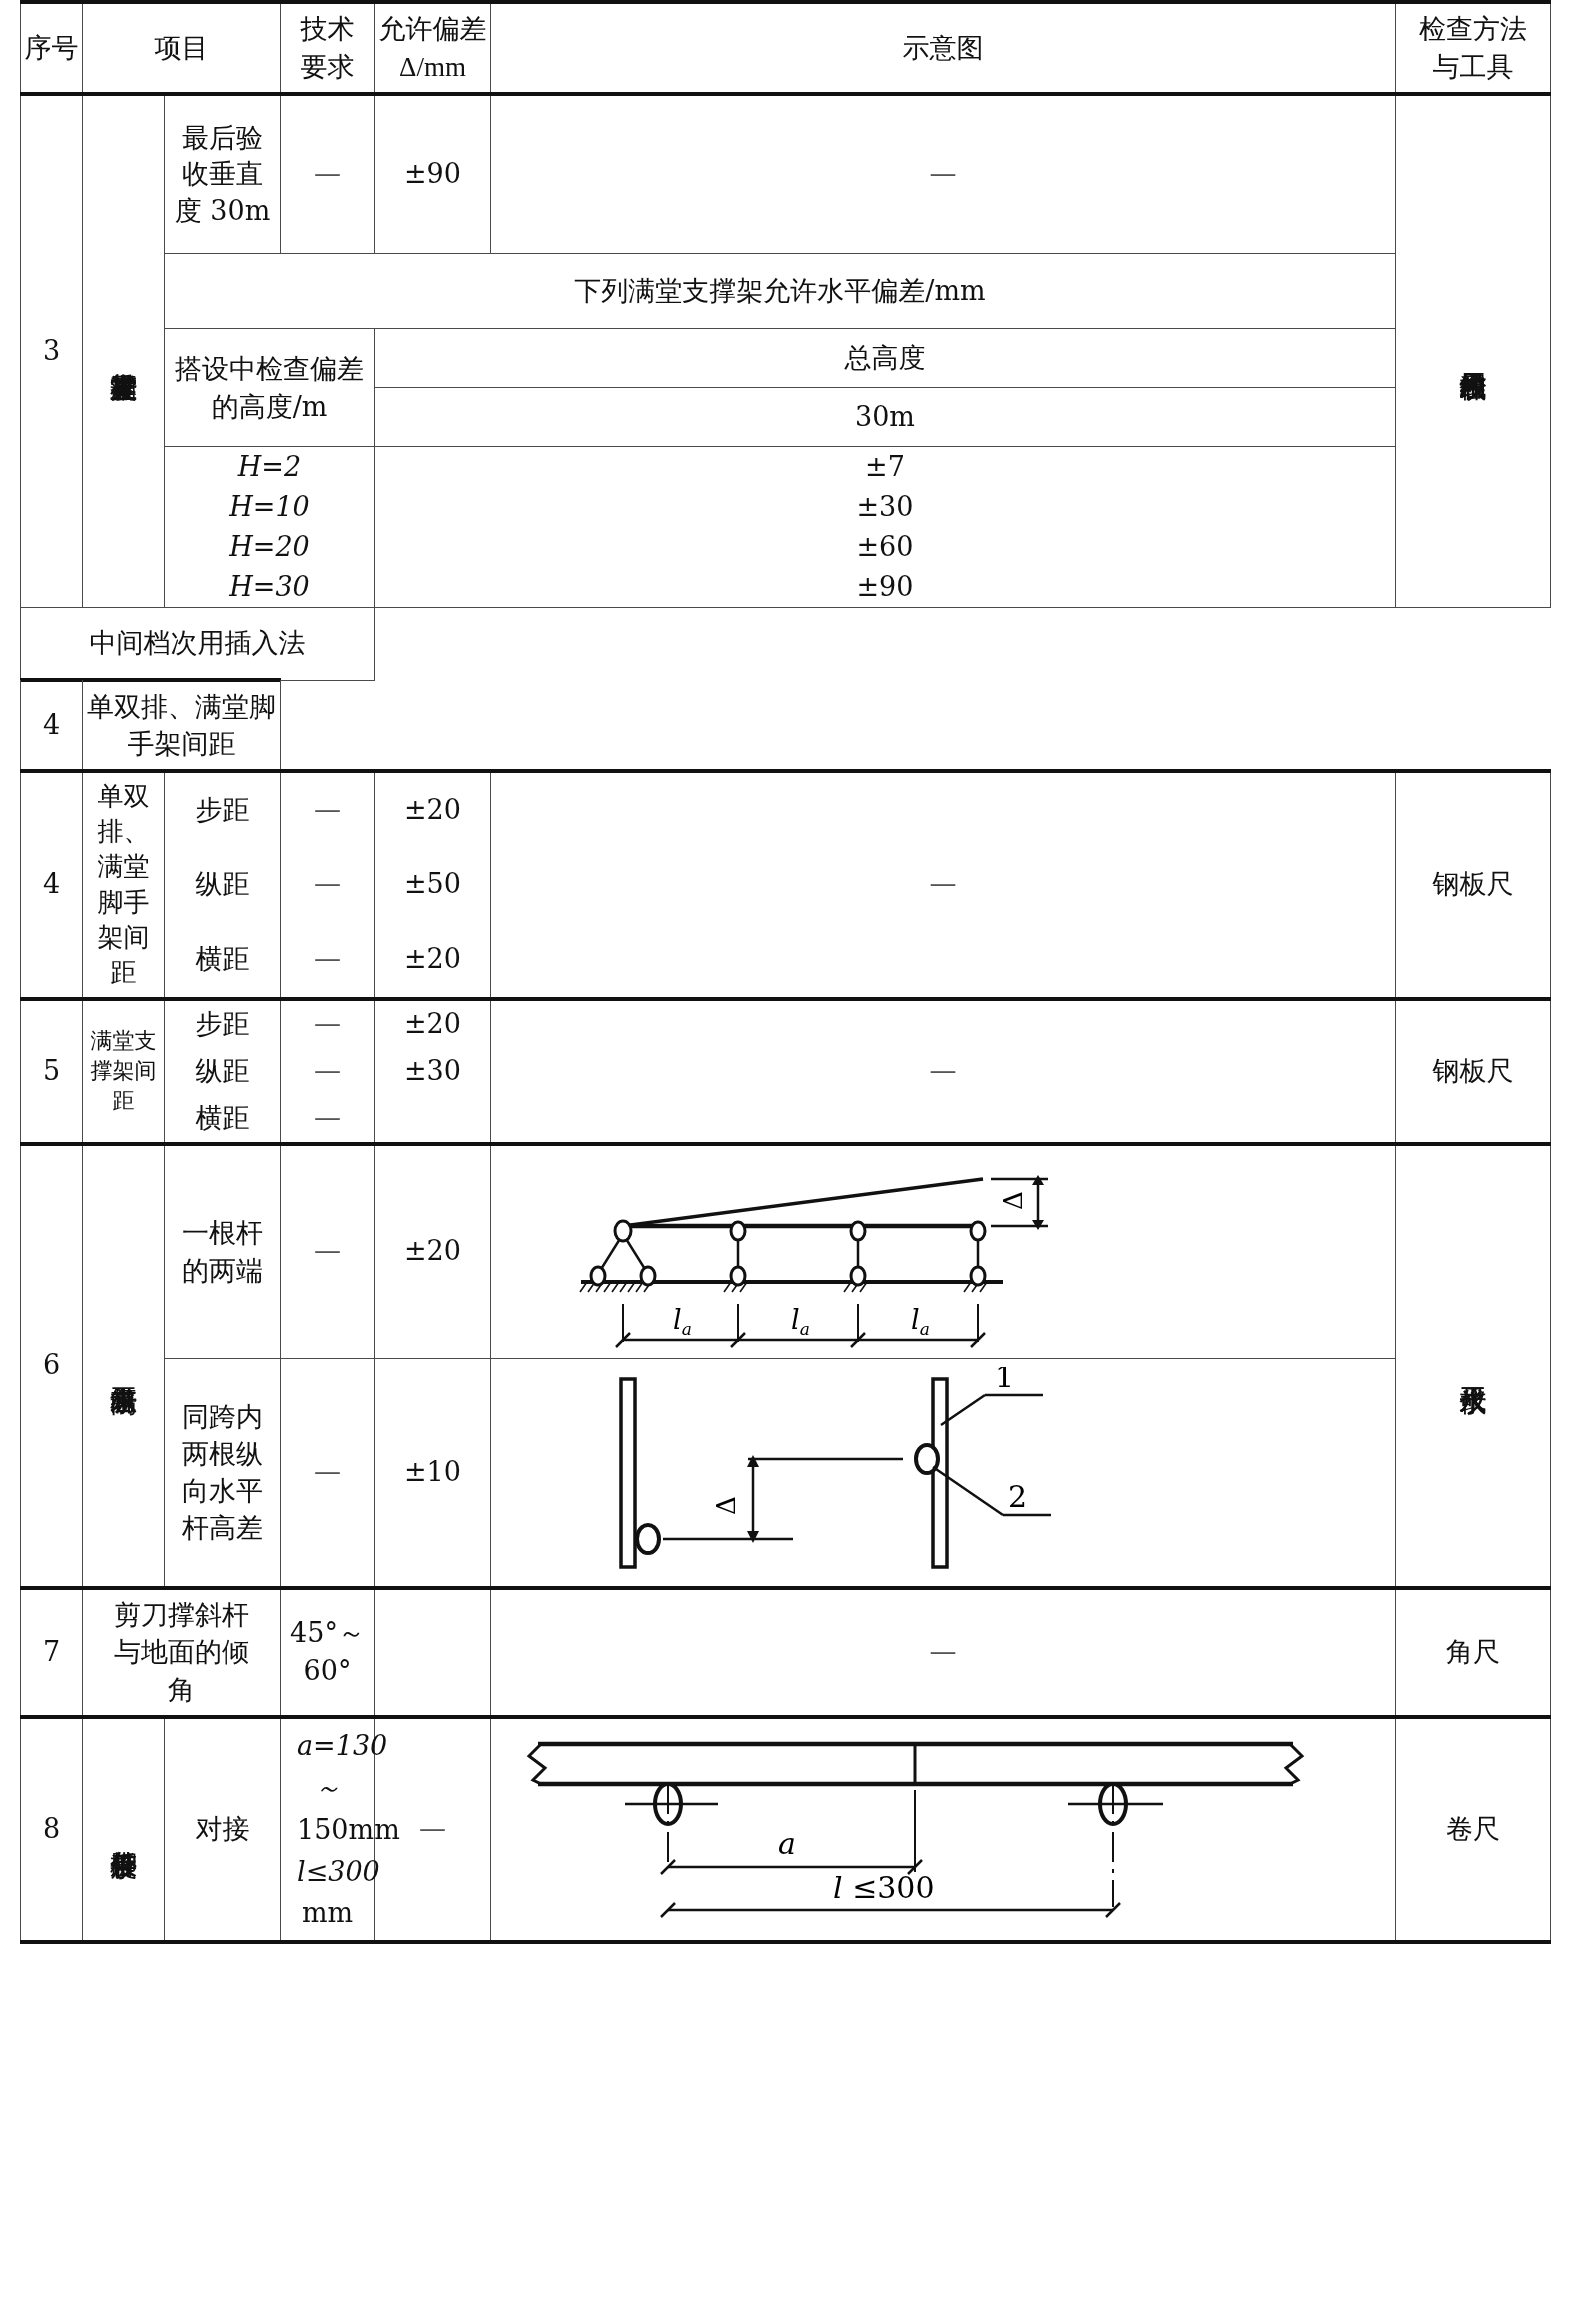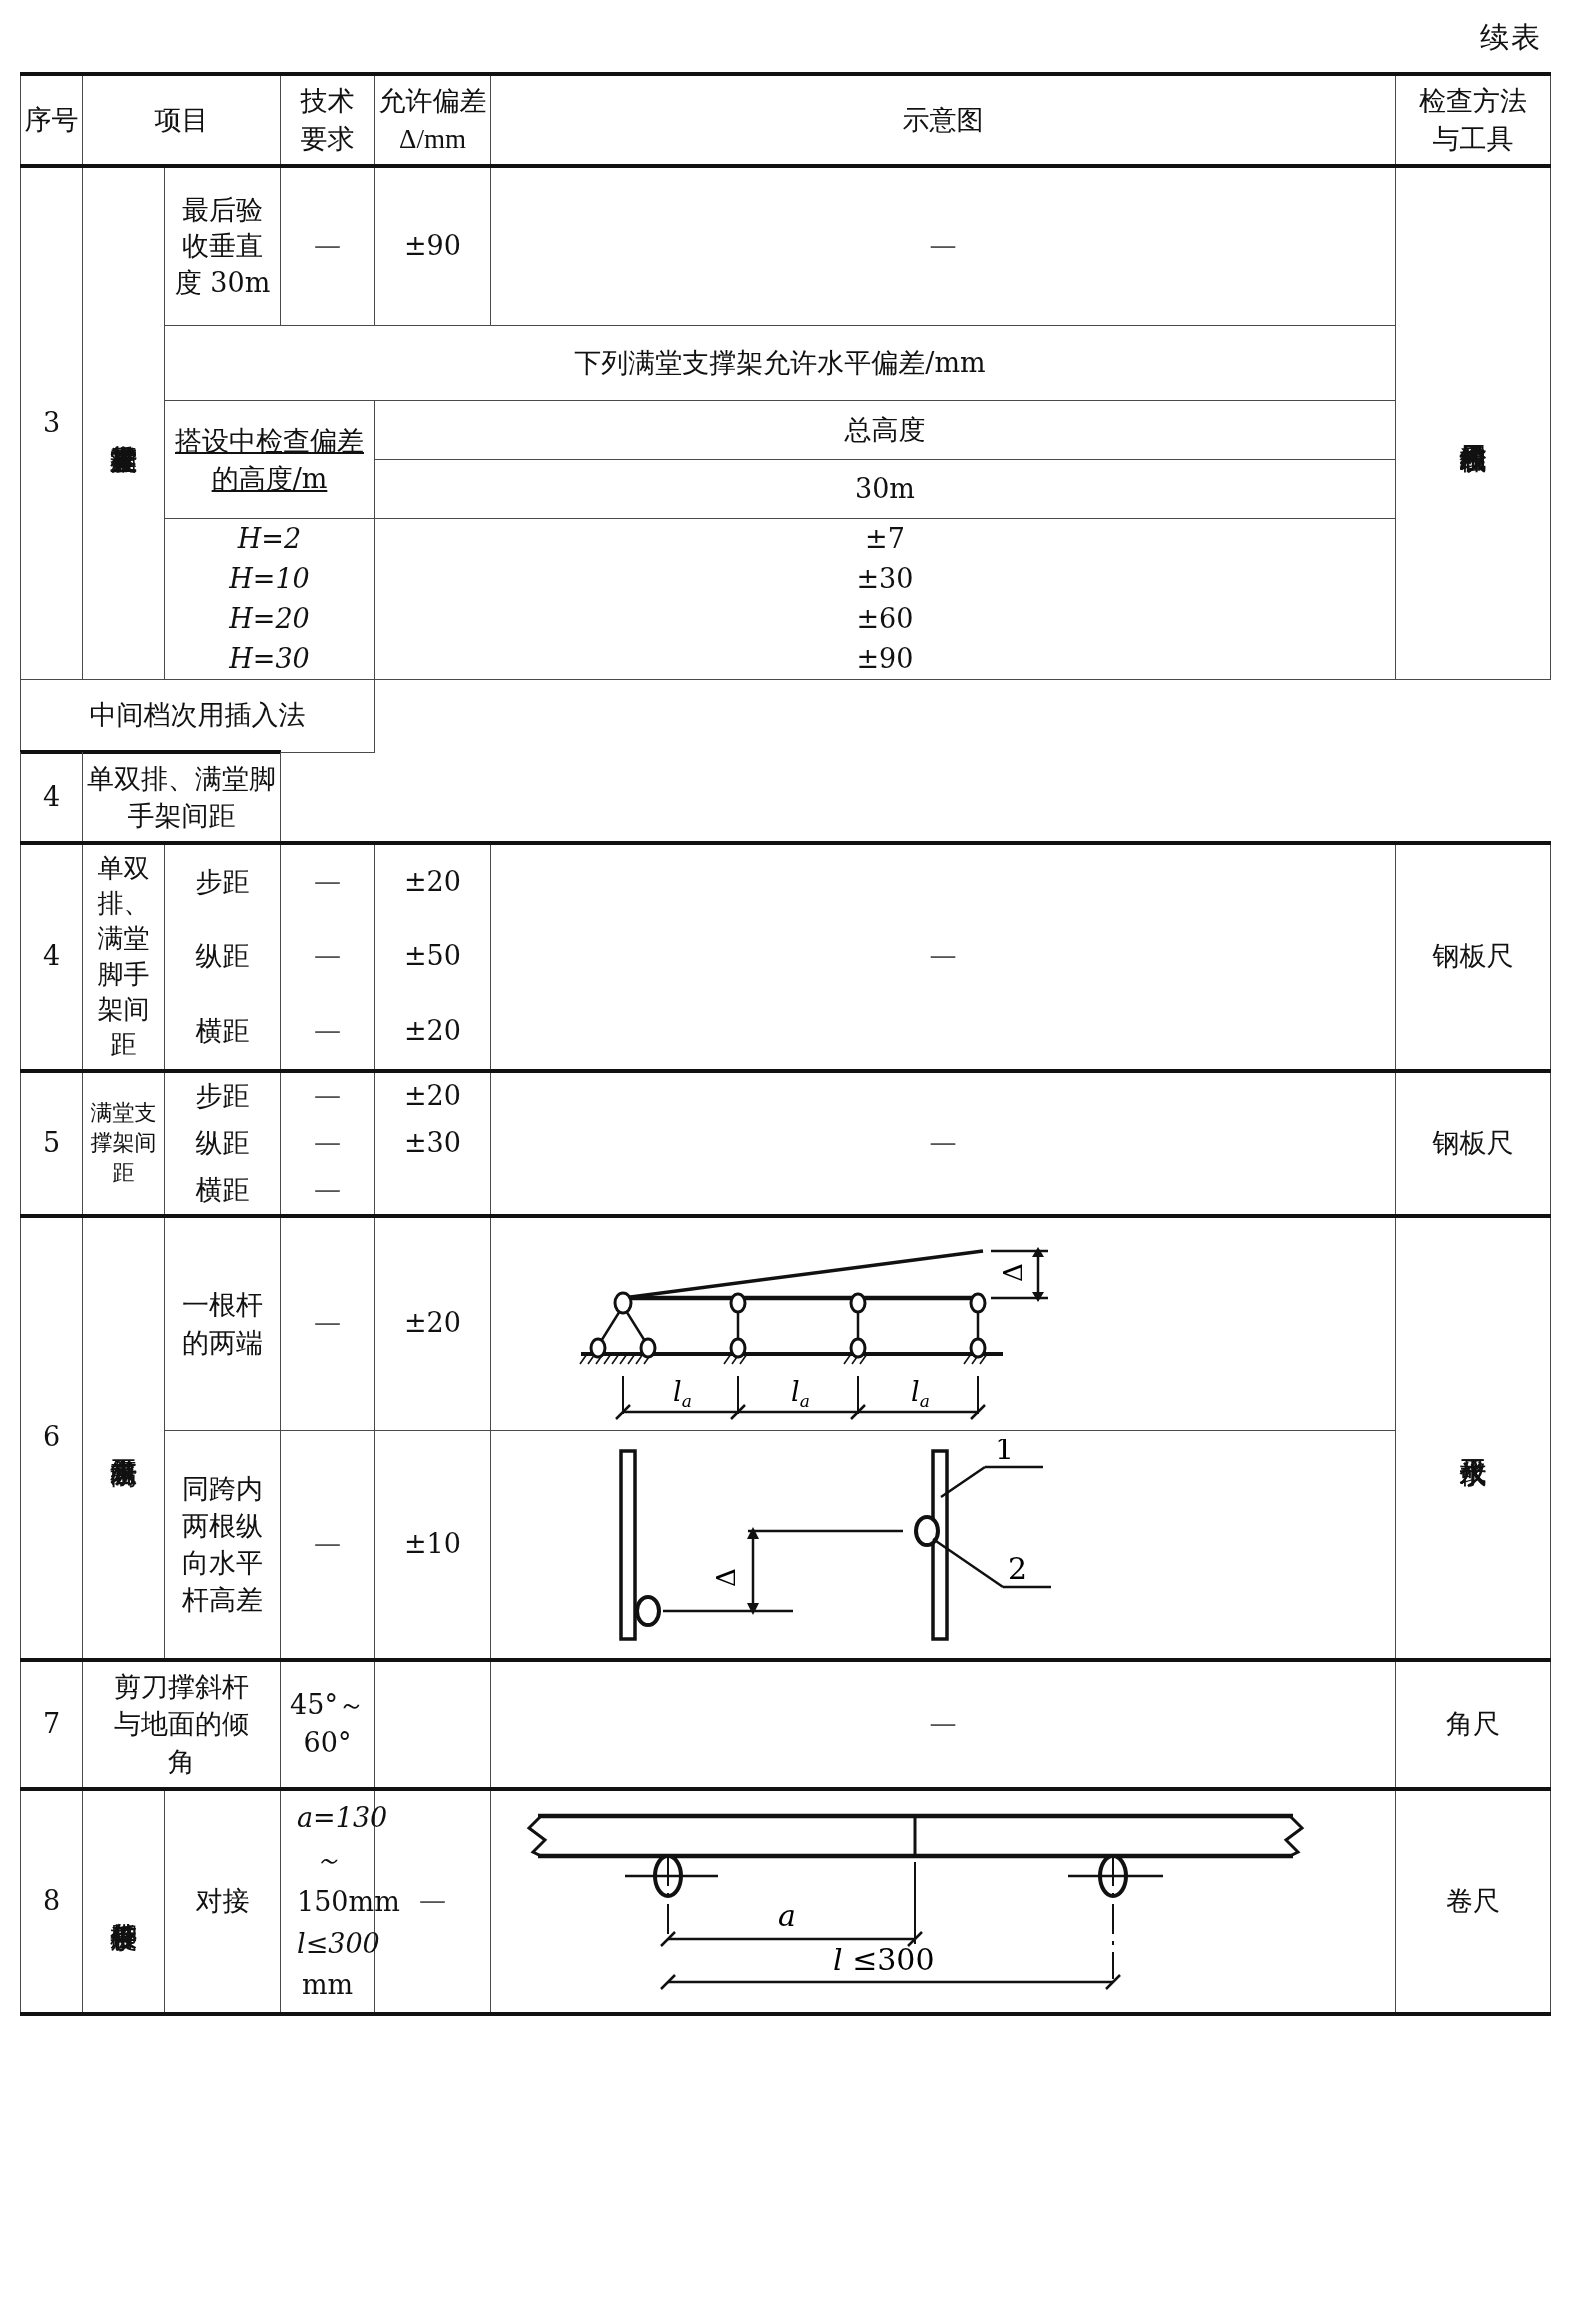--- a/index.html
+++ b/index.html
@@ -57,21 +57,20 @@
 
   .diagwrap{display:flex;align-items:center;justify-content:center;width:100%;}
 
   
 </style>
 </head>
 <body>
 
 <div class="page">
 
-  <div class="cont-label">续表</div>
 
   <table class="main">
     <colgroup>
       <col style="width:62px">
       <col style="width:82px">
       <col style="width:116px">
       <col style="width:94px">
       <col style="width:116px">
       <col style="width:905px">
       <col style="width:155px">
@@ -110,21 +109,21 @@
       <td rowspan="8" class="thick-top narrow">
         <div style="writing-mode:vertical-rl;text-orientation:upright;margin:0 auto;line-height:1.55;height:260px;">用经纬仪或吊线和卷尺</div>
       </td>
     </tr>
 
     <tr>
       <td colspan="4" style="height:74px;">下列满堂支撑架允许水平偏差/mm</td>
     </tr>
 
     <tr>
-      <td rowspan="2" colspan="2" class="narrow" style="height:58px;padding:6px 0;text-decoration:underline;">
+      <td rowspan="2" colspan="2" class="narrow" style="height:58px;padding:6px 0;">
         <div style="line-height:1.40;">搭设中检查偏差的高度/m</div>
       </td>
       <td colspan="2" style="height:58px;margin-left:39px;">总高度</td>
     </tr>
     <tr>
       <td colspan="2" style="height:58px;">30m</td>
     </tr>
 
     <tr>
       <td colspan="2" style="height:40px;" class="no-bottom"><span class="ital">H=2</span></td>

